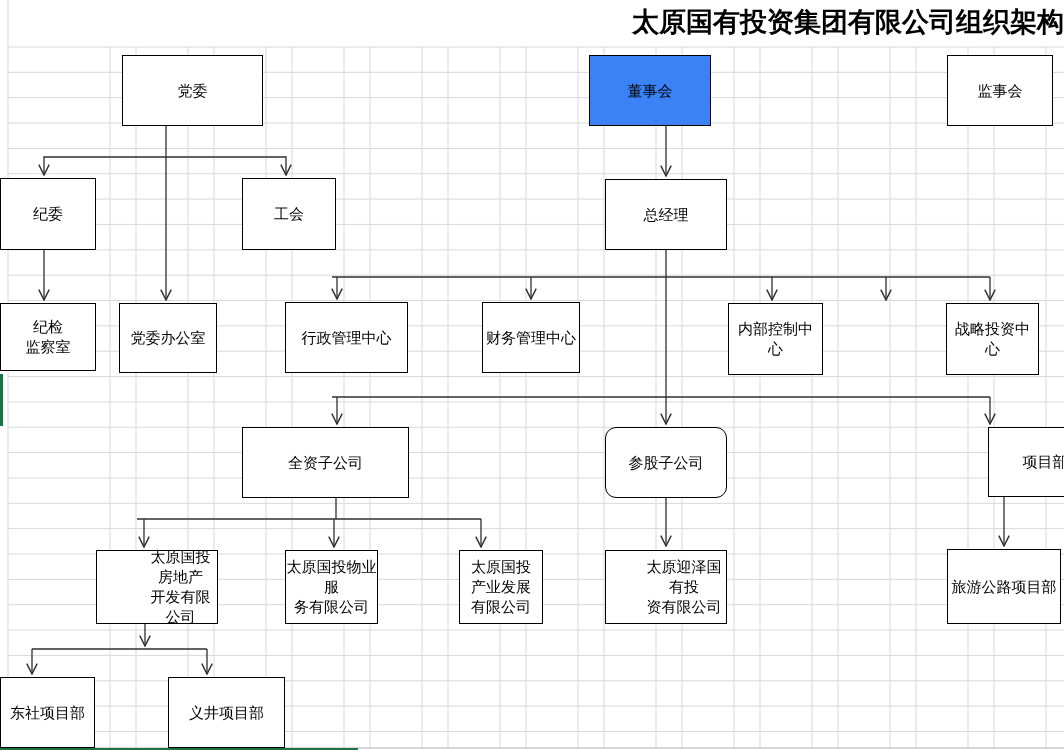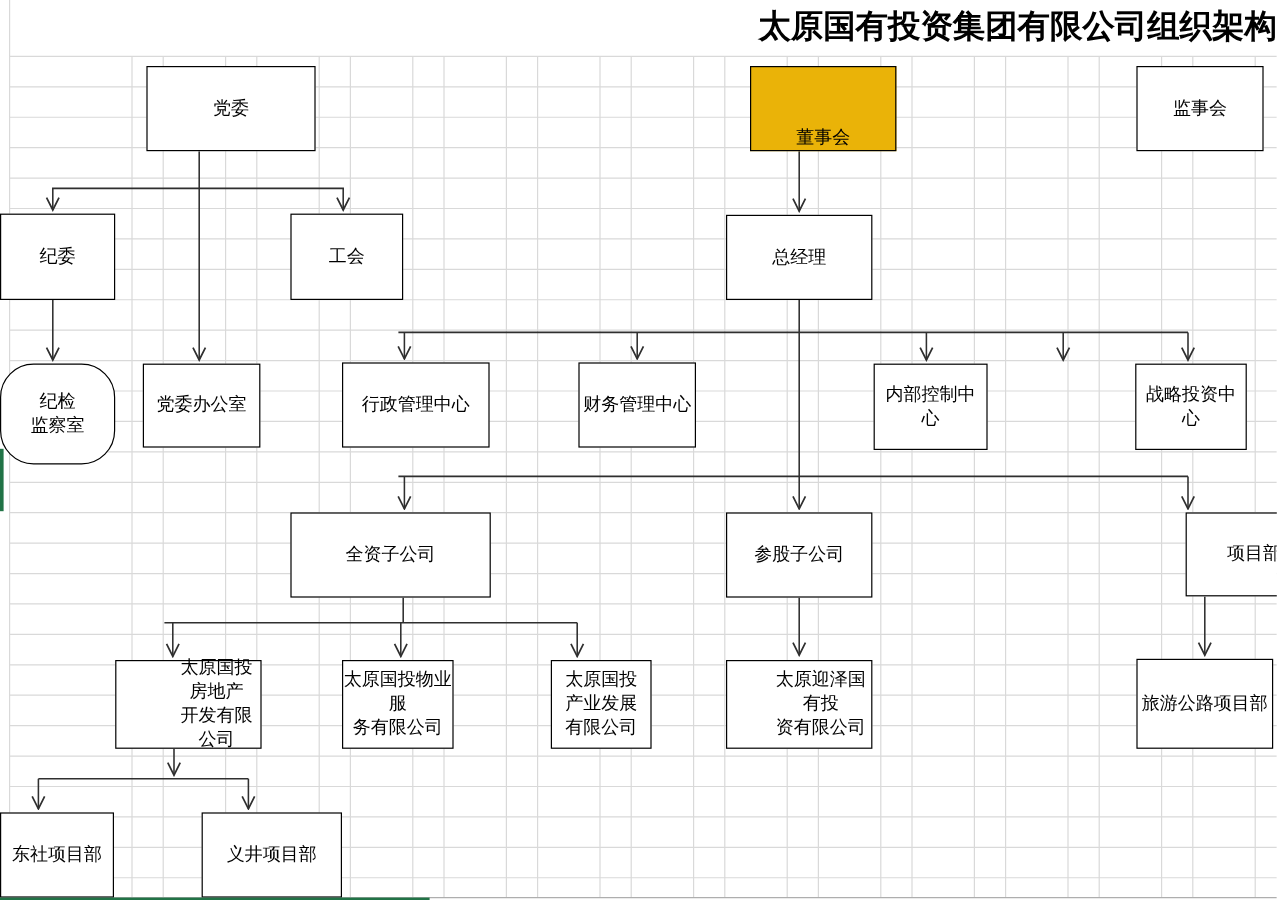--- a/index.html
+++ b/index.html
@@ -112,36 +112,36 @@
       <polyline points="32,649 207,649" fill="none" stroke="#2f2f2f" stroke-width="1.3"></polyline>
       <polyline points="32,649 32,674" fill="none" stroke="#2f2f2f" stroke-width="1.3" marker-end="url(#arrow-head)"></polyline>
       <polyline points="207,649 207,674" fill="none" stroke="#2f2f2f" stroke-width="1.3" marker-end="url(#arrow-head)"></polyline>
     </svg>
   <div id="title">太原国有投资集团有限公司组织架构</div>
   <div id="green-left" class="green-strip" style="background: rgb(33, 115, 70);"></div>
   <div id="green-bottom" class="green-strip" style="background: rgb(33, 115, 70);"></div>
 <div class="org-node" style="left: 82px; top: 55px; width: 141px; height: 71px; border-color: rgb(0, 0, 0); background: rgb(255, 255, 255); margin-left: 40px;">
     <span class="org-node-label">党委</span>
   </div>
-    <div class="org-node" style="left: 625px; top: 55px; width: 122px; height: 71px; border-color: rgb(0, 0, 0); background: #eab308; align-items: flex-end;">
+    <div class="org-node" style="left: 589px; top: 55px; width: 122px; height: 71px; border-color: rgb(0, 0, 0); background: #3b82f6;">
     <span class="org-node-label">董事会</span>
   </div>
     <div class="org-node" style="left: 947px; top: 55px; width: 106px; height: 71px; border-color: rgb(0, 0, 0); background: rgb(255, 255, 255);">
     <span class="org-node-label">监事会</span>
   </div>
     <div class="org-node" style="left: 0px; top: 178px; width: 96px; height: 72px; border-color: rgb(0, 0, 0); background: rgb(255, 255, 255);">
     <span class="org-node-label">纪委</span>
   </div>
     <div class="org-node" style="left: 242px; top: 178px; width: 94px; height: 72px; border-color: rgb(0, 0, 0); background: rgb(255, 255, 255);">
     <span class="org-node-label">工会</span>
   </div>
     <div class="org-node" style="left: 605px; top: 179px; width: 122px; height: 71px; border-color: rgb(0, 0, 0); background: rgb(255, 255, 255);">
     <span class="org-node-label">总经理</span>
   </div>
-    <div class="org-node" style="left: 0px; top: 303px; width: 96px; height: 84px; border-color: rgb(0, 0, 0); background: rgb(255, 255, 255); border-radius: 28px;">
+    <div class="org-node" style="left: 0px; top: 303px; width: 96px; height: 68px; border-color: rgb(0, 0, 0); background: rgb(255, 255, 255);">
     <span class="org-node-label">纪检
 监察室</span>
   </div>
     <div class="org-node" style="left: 119px; top: 303px; width: 98px; height: 70px; border-color: rgb(0, 0, 0); background: rgb(255, 255, 255);">
     <span class="org-node-label">党委办公室</span>
   </div>
     <div class="org-node" style="left: 285px; top: 302px; width: 123px; height: 71px; border-color: rgb(0, 0, 0); background: rgb(255, 255, 255);">
     <span class="org-node-label">行政管理中心</span>
   </div>
     <div class="org-node" style="left: 482px; top: 302px; width: 98px; height: 71px; border-color: rgb(0, 0, 0); background: rgb(255, 255, 255);">
@@ -151,21 +151,21 @@
     <span class="org-node-label">内部控制中
 心</span>
   </div>
     <div class="org-node" style="left: 946px; top: 303px; width: 93px; height: 72px; border-color: rgb(0, 0, 0); background: rgb(255, 255, 255);">
     <span class="org-node-label">战略投资中
 心</span>
   </div>
     <div class="org-node" style="left: 242px; top: 427px; width: 167px; height: 71px; border-color: rgb(0, 0, 0); background: rgb(255, 255, 255);">
     <span class="org-node-label">全资子公司</span>
   </div>
-    <div class="org-node" style="left: 605px; top: 427px; width: 122px; height: 71px; border-color: rgb(0, 0, 0); background: rgb(255, 255, 255);">
+    <div class="org-node" style="left: 605px; top: 427px; width: 122px; height: 71px; border-color: rgb(0, 0, 0); background: rgb(255, 255, 255); border-radius: 11px;">
     <span class="org-node-label">参股子公司</span>
   </div>
     <div class="org-node" style="left: 947px; top: 427px; width: 114px; height: 70px; border-color: rgb(0, 0, 0); background: rgb(255, 255, 255); margin-left: 41px;">
     <span class="org-node-label">项目部</span>
   </div>
     <div class="org-node" style="left: 96px; top: 550px; width: 122px; height: 74px; border-color: rgb(0, 0, 0); background: rgb(255, 255, 255); padding-left: 47px;">
     <span class="org-node-label">太原国投房地产
 开发有限公司</span>
   </div>
     <div class="org-node" style="left: 285px; top: 550px; width: 93px; height: 74px; border-color: rgb(0, 0, 0); background: rgb(255, 255, 255);">

